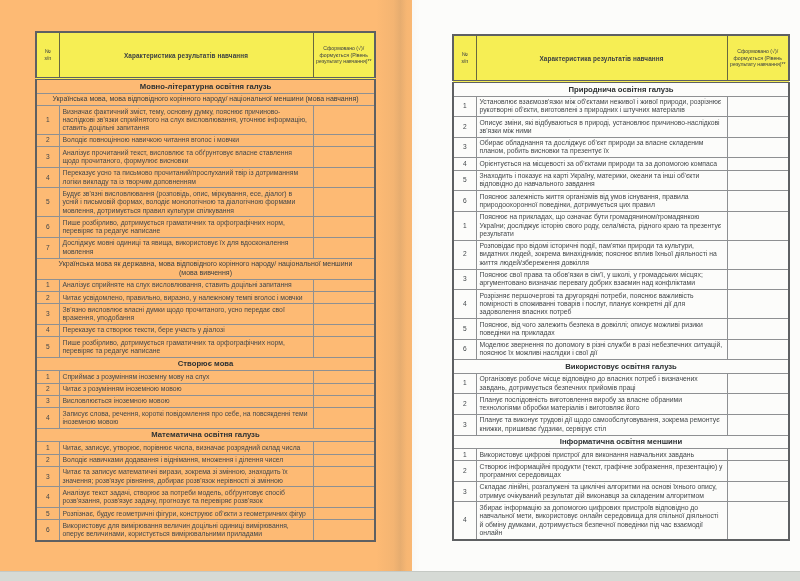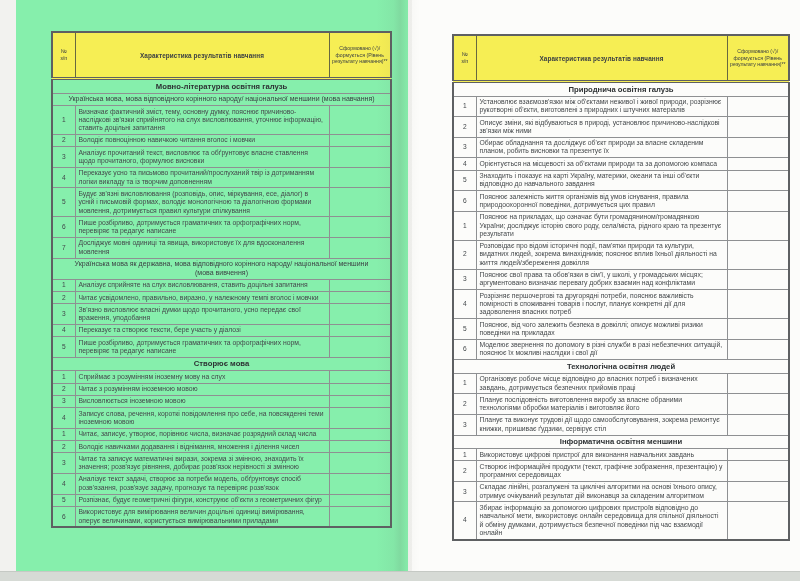--- a/index.html
+++ b/index.html
@@ -4,21 +4,21 @@
 <style>
   html,body{margin:0;padding:0;}
   body{
     width:800px;height:581px;overflow:hidden;
     background:#f2f2ef;
     font-family:"Liberation Sans","DejaVu Sans",sans-serif;
     -webkit-font-smoothing:antialiased;
   }
   .scan{position:relative;width:800px;height:581px;overflow:hidden;}
   .page{position:absolute;top:0;height:572px;}
-  .page-left{left:16px;width:392px;background:#86efac;}
+  .page-left{left:0;width:392px;background:#fdba74;padding-left:31px;}
   .page-right{left:412px;width:408px;background:#fcfcfa;}
   .gutter{
     position:absolute;left:376px;top:0;width:44px;height:572px;pointer-events:none;
     background:linear-gradient(to right,rgba(90,90,85,0) 0%,rgba(90,90,85,0.06) 40%,rgba(90,90,85,0.14) 55%,rgba(90,90,85,0.04) 70%,rgba(90,90,85,0) 100%);
   }
   .scan-bottom{
     position:absolute;left:0;bottom:0;width:800px;height:9px;
     background:#d6dad5;border-top:1px solid #c5c9c4;
   }
   table.doc-table{
@@ -169,20 +169,23 @@
             <td class="num">3</td>
             <td class="txt">Висловлюється іноземною мовою</td>
             <td class="mark"></td>
           </tr>
           <tr>
             <td class="num">4</td>
             <td class="txt">Записує слова, речення, короткі повідомлення про себе, на повсякденні теми іноземною мовою</td>
             <td class="mark"></td>
           </tr>
           <tr>
+            <td colspan="3" class="section">Математична освітня галузь</td>
+          </tr>
+          <tr>
             <td class="num">1</td>
             <td class="txt">Читає, записує, утворює, порівнює числа, визначає розрядний склад числа</td>
             <td class="mark"></td>
           </tr>
           <tr>
             <td class="num">2</td>
             <td class="txt">Володіє навичками додавання і віднімання, множення і ділення чисел</td>
             <td class="mark"></td>
           </tr>
           <tr>
@@ -282,21 +285,21 @@
             <td class="num">5</td>
             <td class="txt">Пояснює, від чого залежить безпека в довкіллі; описує можливі ризики поведінки на прикладах</td>
             <td class="mark"></td>
           </tr>
           <tr>
             <td class="num">6</td>
             <td class="txt">Моделює звернення по допомогу в різні служби в разі небезпечних ситуацій, пояснює їх можливі наслідки і свої дії</td>
             <td class="mark"></td>
           </tr>
           <tr>
-            <td colspan="3" class="section">Технологічна освітня людей</td>
+            <td colspan="3" class="section">Використовує освітня галузь</td>
           </tr>
           <tr>
             <td class="num">1</td>
             <td class="txt">Організовує робоче місце відповідно до власних потреб і визначених завдань, дотримується безпечних прийомів праці</td>
             <td class="mark"></td>
           </tr>
           <tr>
             <td class="num">2</td>
             <td class="txt">Планує послідовність виготовлення виробу за власне обраними технологіями обробки матеріалів і виготовляє його</td>
             <td class="mark"></td>

